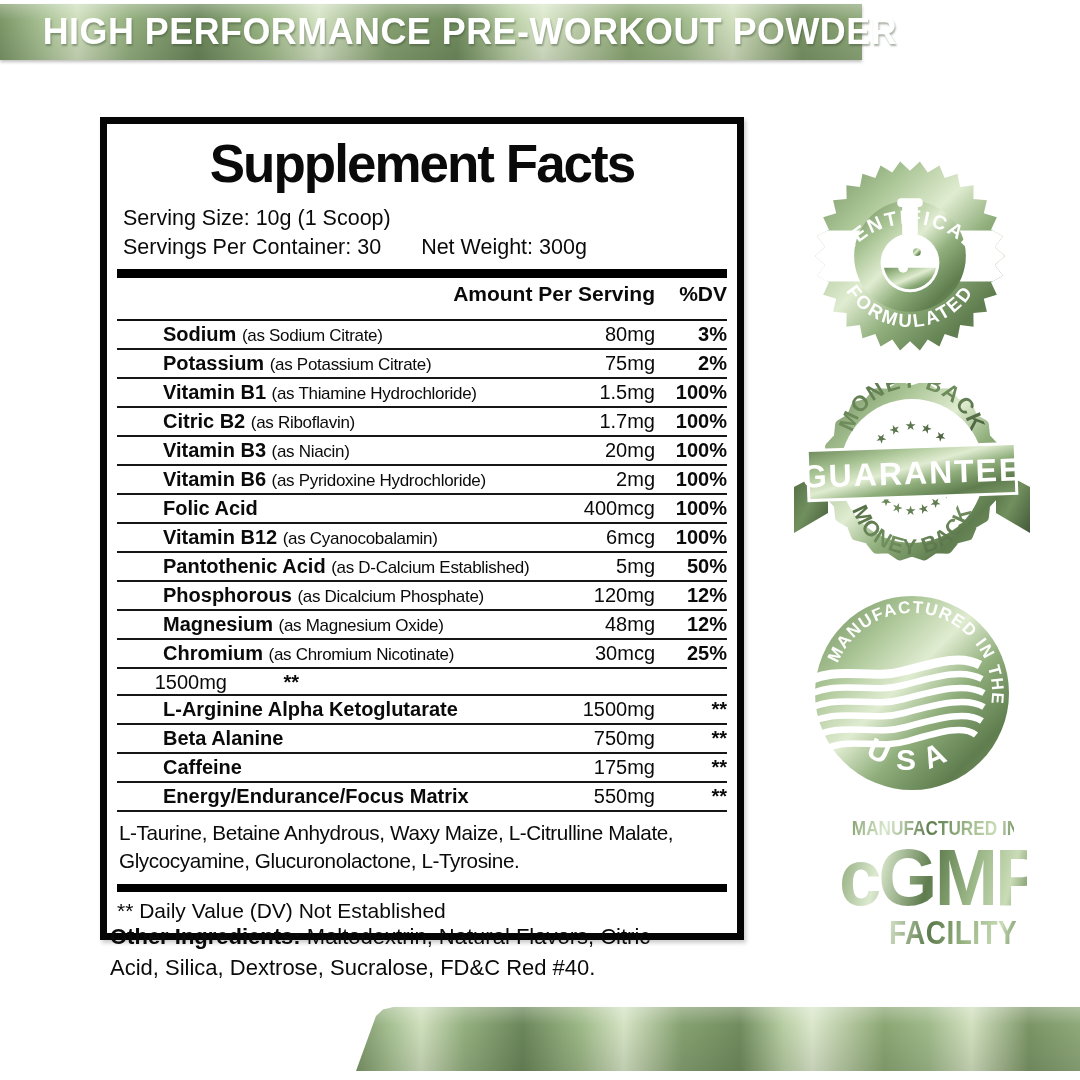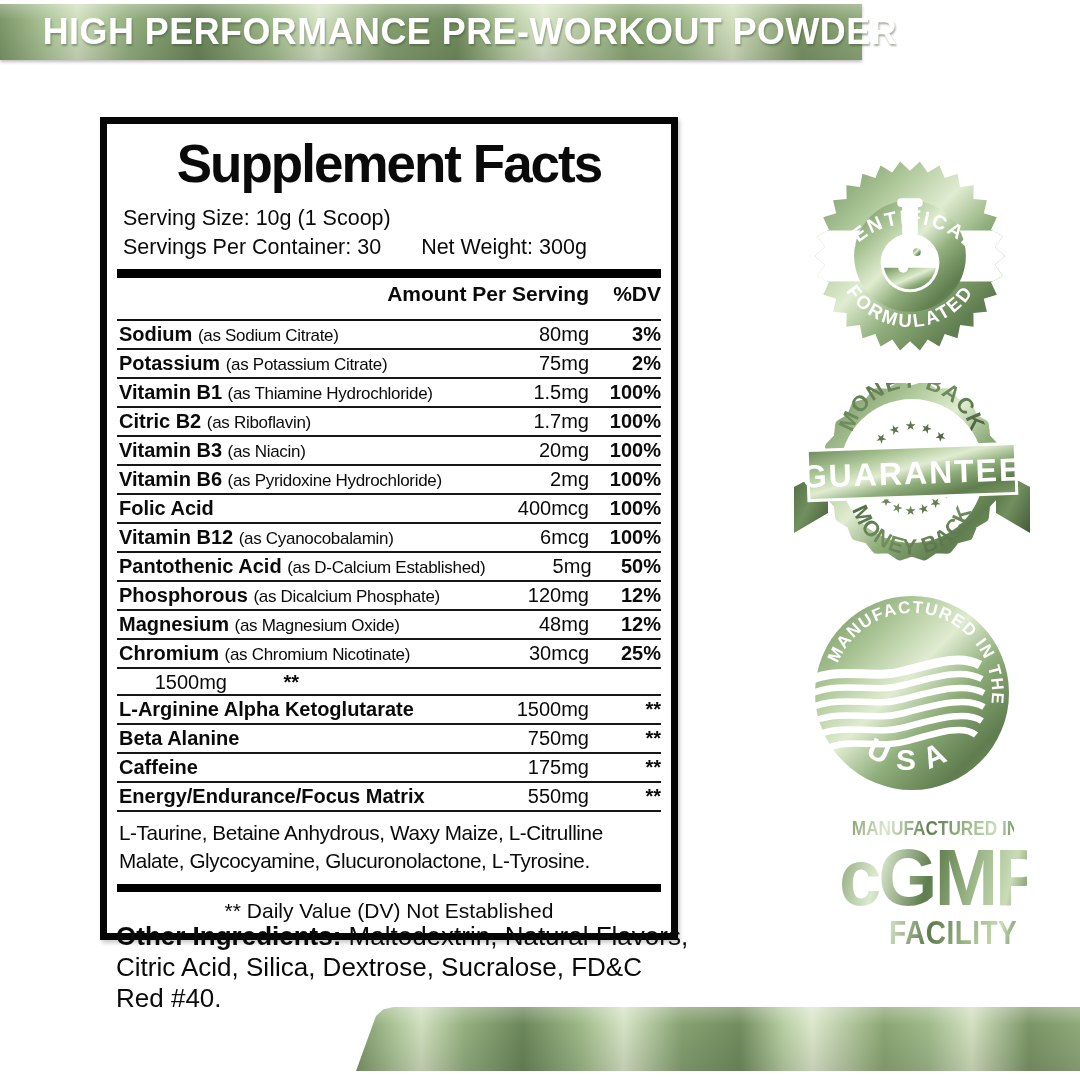--- a/index.html
+++ b/index.html
@@ -20,43 +20,43 @@
   }
 
   
   #banner{position:absolute;left:0;top:4px;width:862px;height:56px;
           box-shadow:0 2px 3px rgba(0,0,0,.25);display:flex;align-items:center;}
   #banner .t{padding-left:44px;font-size:37px;font-weight:bold;color:#ffffff;
              letter-spacing:.5px;white-space:nowrap;transform:scaleX(.97);transform-origin:left center;
              text-shadow:1px 2px 2px rgba(60,80,50,.45);}
 
   
-  #panel{position:absolute;left:100px;top:117px;width:578px;border:7px solid #050505;
+  #panel{position:absolute;left:100px;top:117px;width:644px;border:7px solid #050505;
          background:#fff;box-sizing:border-box;padding:6px 10px 0 10px;box-shadow:2px 3px 4px rgba(0,0,0,.2);}
   #sf-title{text-align:center;font-size:54px;font-weight:bold;letter-spacing:-2px;
             margin:2px 0 10px 0;transform:scaleX(.98);}
   .serv{font-size:21.5px;line-height:29px;padding-left:6px;}
   .serv .nw{margin-left:40px;}
   .bigbar{height:9px;background:#000;margin-top:7px;}
   .hdr{display:flex;justify-content:flex-end;align-items:baseline;font-weight:bold;
        font-size:21px;padding:4px 0 13px 0;border-bottom:2px solid #111;}
   .hdr .dv{width:72px;text-align:right;}
   .row{display:flex;align-items:baseline;border-bottom:2px solid #161616;
        padding:2px 0 1px 0;font-size:20px;line-height:22px;}
   .row:last-of-type{border-bottom:none;}
-  .row .label{flex:1;white-space:nowrap;overflow:visible;padding-left:2px;}
+  .row .label{flex:1;white-space:nowrap;overflow:visible;padding-left:2px;margin-left:44px;}
   .row .n{font-weight:bold;}
   .row .d{font-size:17px;letter-spacing:-.3px;}
   .row .a{width:110px;text-align:right;white-space:nowrap;}
   .row .dv{width:72px;text-align:right;font-weight:bold;white-space:nowrap;}
   #matrix-note{font-size:21px;line-height:28px;letter-spacing:-.4px;padding:7px 2px 9px 2px;transform:scaleX(.985);transform-origin:left;}
   .footbar{height:8px;background:#000;}
-  #dv-note{text-align:center;font-size:21px;padding:7px 0 10px 0;}
-
-  #other-ing{position:absolute;left:116px;top:921px;width:575px;font-size:26px;line-height:31px;}
+  #dv-note{text-align:left;font-size:21px;padding:7px 0 10px 0;}
+
+  #other-ing{position:absolute;left:110px;top:921px;width:575px;font-size:22px;line-height:31px;}
   #other-ing b{font-weight:bold;}
 
   
   .badge{position:absolute;}
   svg text{font-family:"Liberation Sans",sans-serif;}
 
   
   #cgmp{position:absolute;left:834px;top:816px;width:198px;text-align:right;}
   #cgmp .l1{font-size:21px;font-weight:bold;letter-spacing:0;transform:scaleX(.82);transform-origin:center;white-space:nowrap;}
   #cgmp .l2{font-size:80px;font-weight:bold;letter-spacing:-3px;line-height:76px;transform:scaleX(.95);transform-origin:center;white-space:nowrap;}

